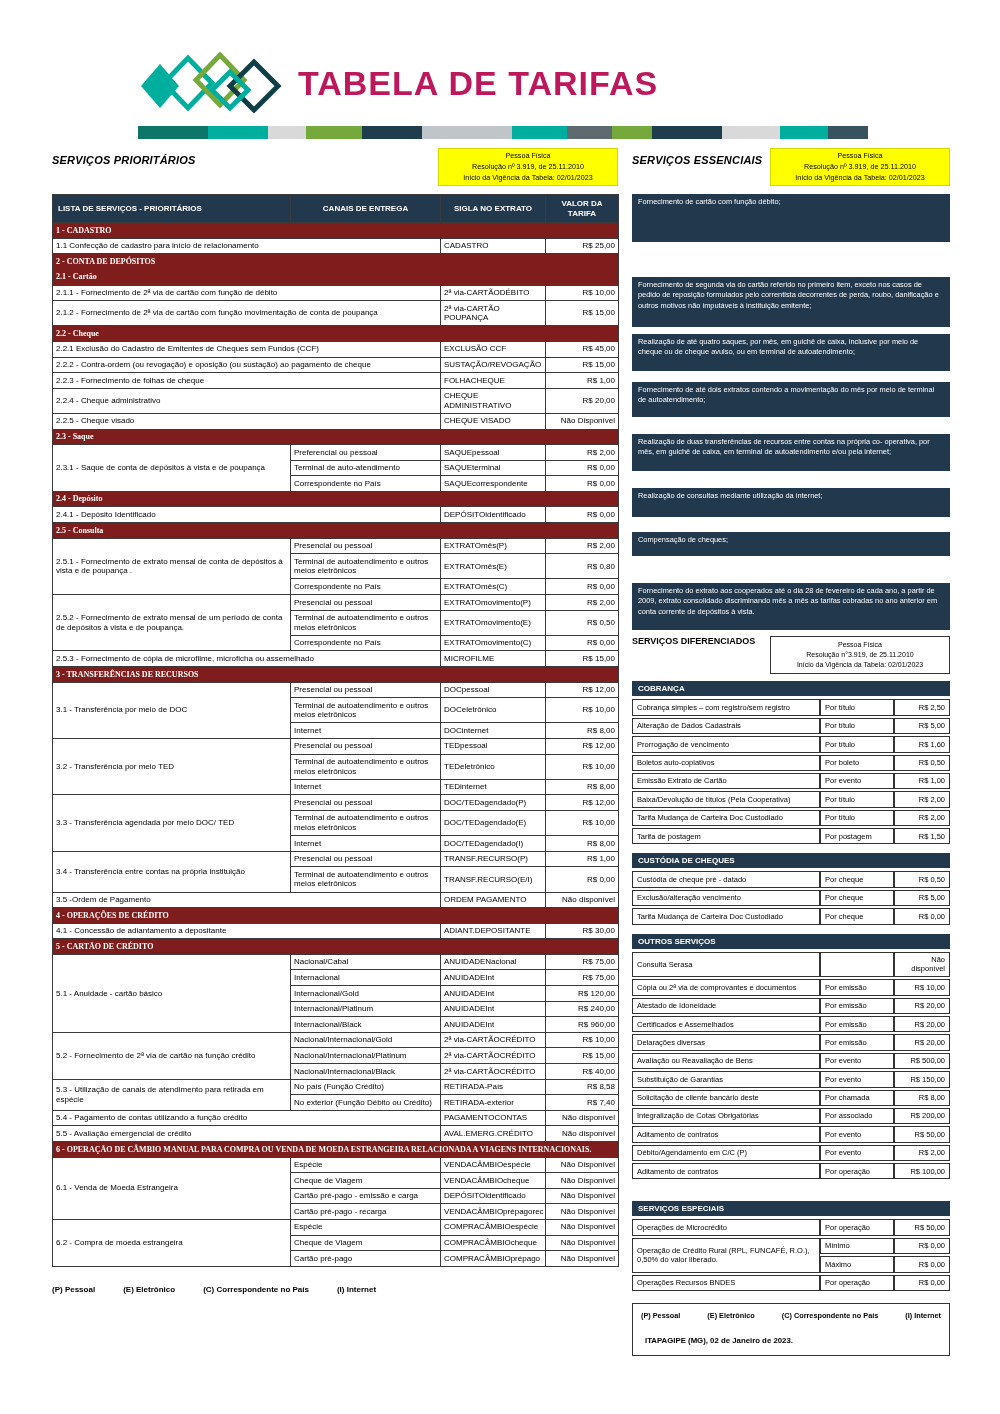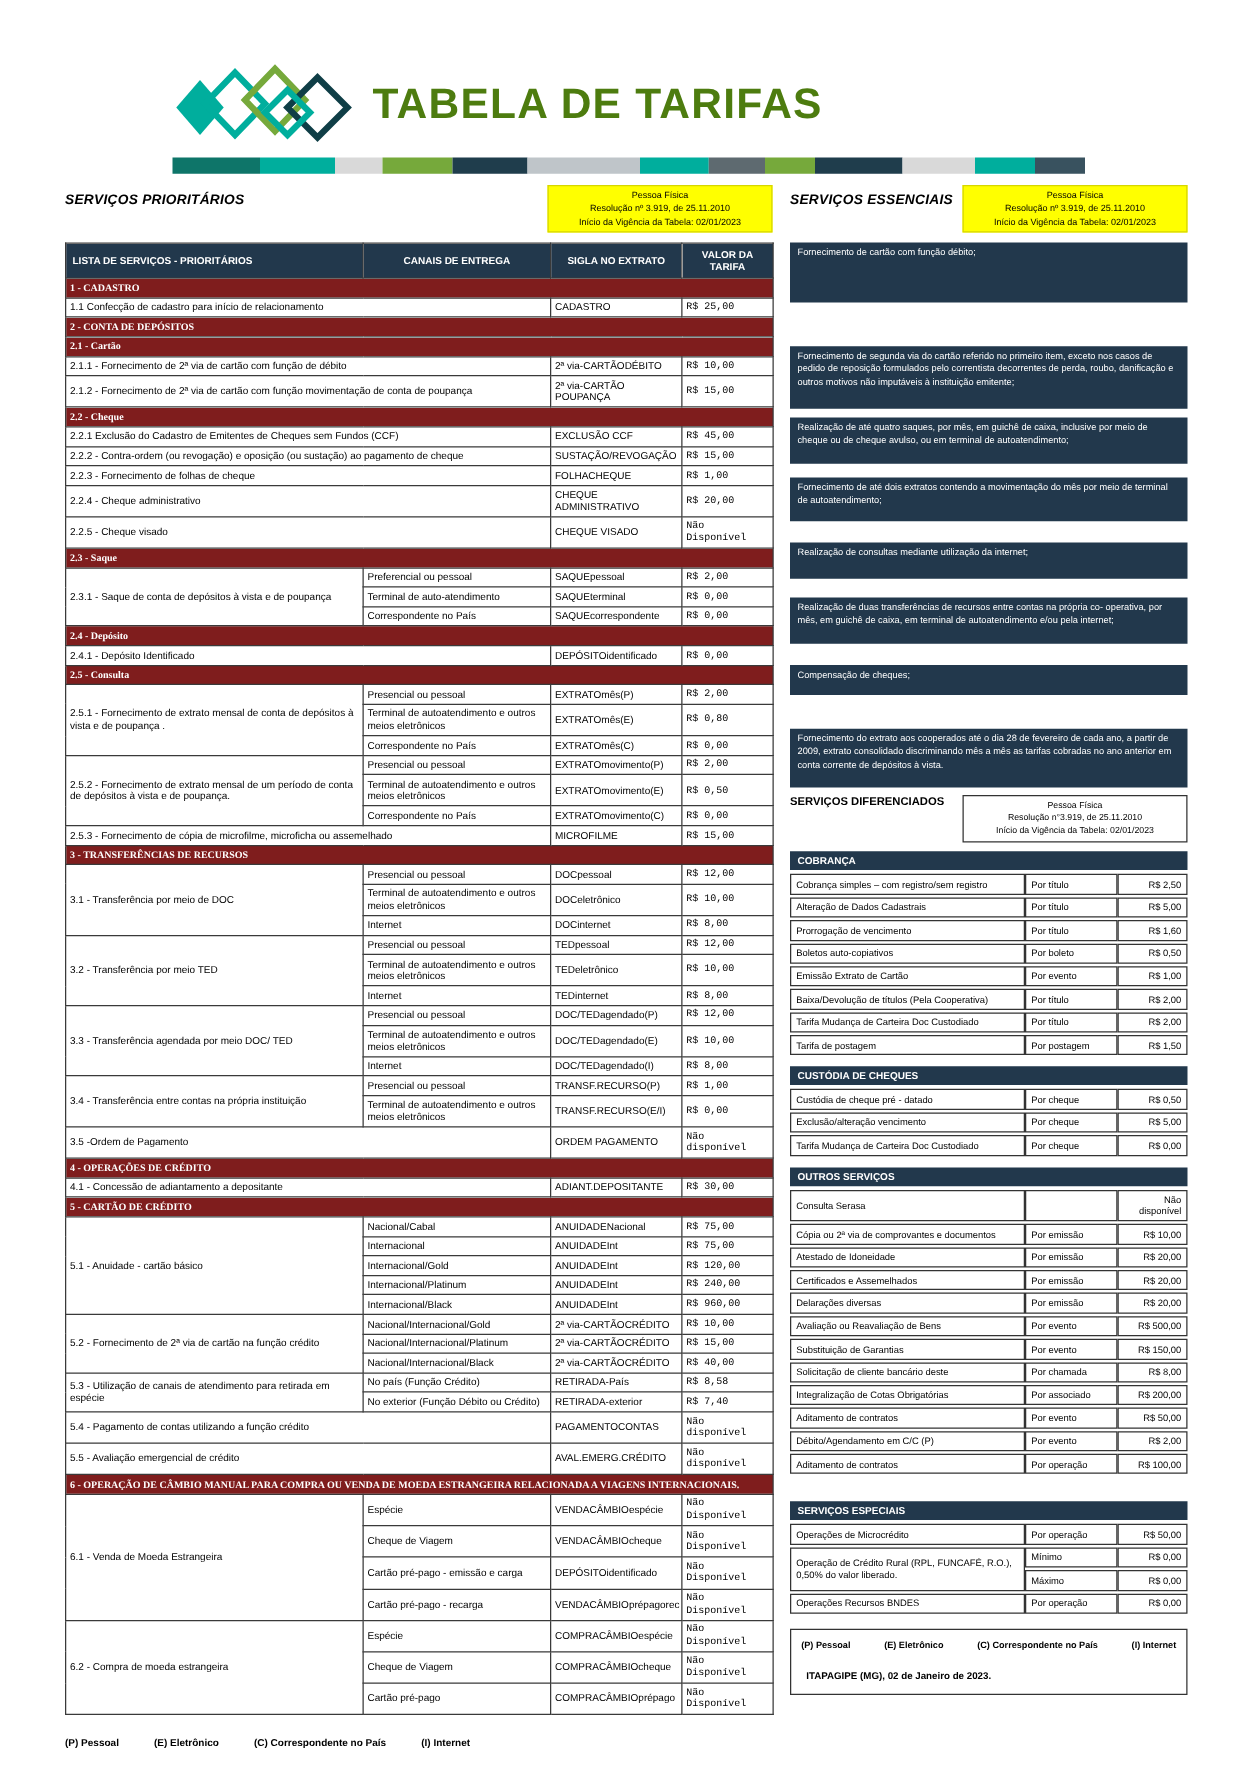--- a/index.html
+++ b/index.html
@@ -5,21 +5,21 @@
   * { margin:0; padding:0; box-sizing:border-box; }
   html,body { background:#ffffff; }
   .page {
     width:1000px; height:1414px; margin:0 auto; position:relative;
     background:#ffffff; overflow:hidden; color:#000;
     font-family:"Liberation Sans","DejaVu Sans",sans-serif;
   }
   
   .masthead { position:absolute; left:138px; top:50px; display:flex; align-items:center; gap:12px; }
   .logo svg { display:block; }
-  .doc-title { font-size:34px; font-weight:700; color:#4d7c0f; letter-spacing:1px; }
+  .doc-title { font-size:34px; font-weight:700; color:#be185d; letter-spacing:1px; }
   .stripe { position:absolute; left:138px; top:126px; height:13px; width:730px; display:flex; }
   .stripe div { height:100%; }
 
   
   .columns { position:absolute; left:52px; top:148px; width:898px; display:flex; gap:14px; align-items:flex-start; }
   .col-left  { width:566px; }
   .col-right { width:318px; }
 
   .col-head { position:relative; height:46px; }
   .col-title { position:absolute; left:0; top:6px; font-size:11px; font-weight:700; letter-spacing:0.2px;font-style:italic; }
@@ -30,21 +30,21 @@
 
   
   table.main { width:566px; border-collapse:collapse; table-layout:fixed; }
   table.main th, table.main td {
     border:1px solid #3a3a3a; font-size:8px; padding:2.5px 3px;
     vertical-align:middle; line-height:1.2; overflow:hidden;
   }
   table.main thead th { background:#22384C; color:#fff; text-align:center; padding:4px 2px; font-size:8px; }
   table.main thead th.first { text-align:left; padding-left:5px; }
   td.sec { background:#7f1d1d; color:#fff; font-weight:700; padding:3.5px 4px;font-family:Liberation Serif, serif; }
-  td.val { text-align:left; padding-right:5px;font-family:Liberation Mono, monospace; }
+  td.val { text-align:right; padding-right:5px; }
   td.sig, td.chan { text-align:left; }
 
   .legend { margin-top:18px; display:flex; gap:28px; font-size:8px; font-weight:700; }
 
   
   .blk { background:#22384C; color:#fff; font-size:7.4px; line-height:1.4; padding:3px 6px; }
   .b0 { min-height:48px; margin-bottom:35px; }
   .b1 { min-height:50px; margin-bottom:7px; }
   .b2 { min-height:37px; margin-bottom:11px; }
   .b3 { min-height:35px; margin-bottom:17px; }
@@ -450,22 +450,22 @@
           <div>Pessoa Física</div>
           <div>Resolução nº 3.919, de 25.11.2010</div>
           <div>Início da Vigência da Tabela:  02/01/2023</div>
         </div>
       </div>
 
       <div class="blk b0">Fornecimento de cartão com função débito;</div>
       <div class="blk b1">Fornecimento de segunda via do cartão referido no primeiro item, exceto nos casos de pedido de reposição formulados pelo correntista decorrentes  de perda, roubo, danificação e outros motivos não imputáveis à instituição emitente;</div>
       <div class="blk b2">Realização de até quatro saques, por mês, em guichê de caixa, inclusive por meio de cheque ou de cheque avulso, ou em terminal de autoatendimento;</div>
       <div class="blk b3">Fornecimento  de  até  dois extratos contendo a movimentação  do mês por  meio  de terminal de autoatendimento;</div>
+      <div class="blk b5">Realização de duas transferências de recursos entre contas na própria co- operativa, por mês, em guichê de caixa, em terminal de autoatendimento e/ou pela internet;</div>
       <div class="blk b4">Realização de consultas mediante utilização da internet;</div>
-      <div class="blk b5">Realização de duas transferências de recursos entre contas na própria co- operativa, por mês, em guichê de caixa, em terminal de autoatendimento e/ou pela internet;</div>
       <div class="blk b6">Compensação de cheques;</div>
       <div class="blk b7">Fornecimento do extrato aos cooperados até o dia 28 de fevereiro de cada ano, a partir de 2009, extrato consolidado discriminando mês a mês as tarifas cobradas no ano anterior em conta corrente de depósitos à vista.</div>
 
       <div class="dif-row">
         <span class="dif-title">SERVIÇOS DIFERENCIADOS</span>
         <div class="notice plain">
           <div>Pessoa Física</div>
           <div>Resolução n°3.919, de 25.11.2010</div>
           <div>Início da Vigência da Tabela:  02/01/2023</div>
         </div>

